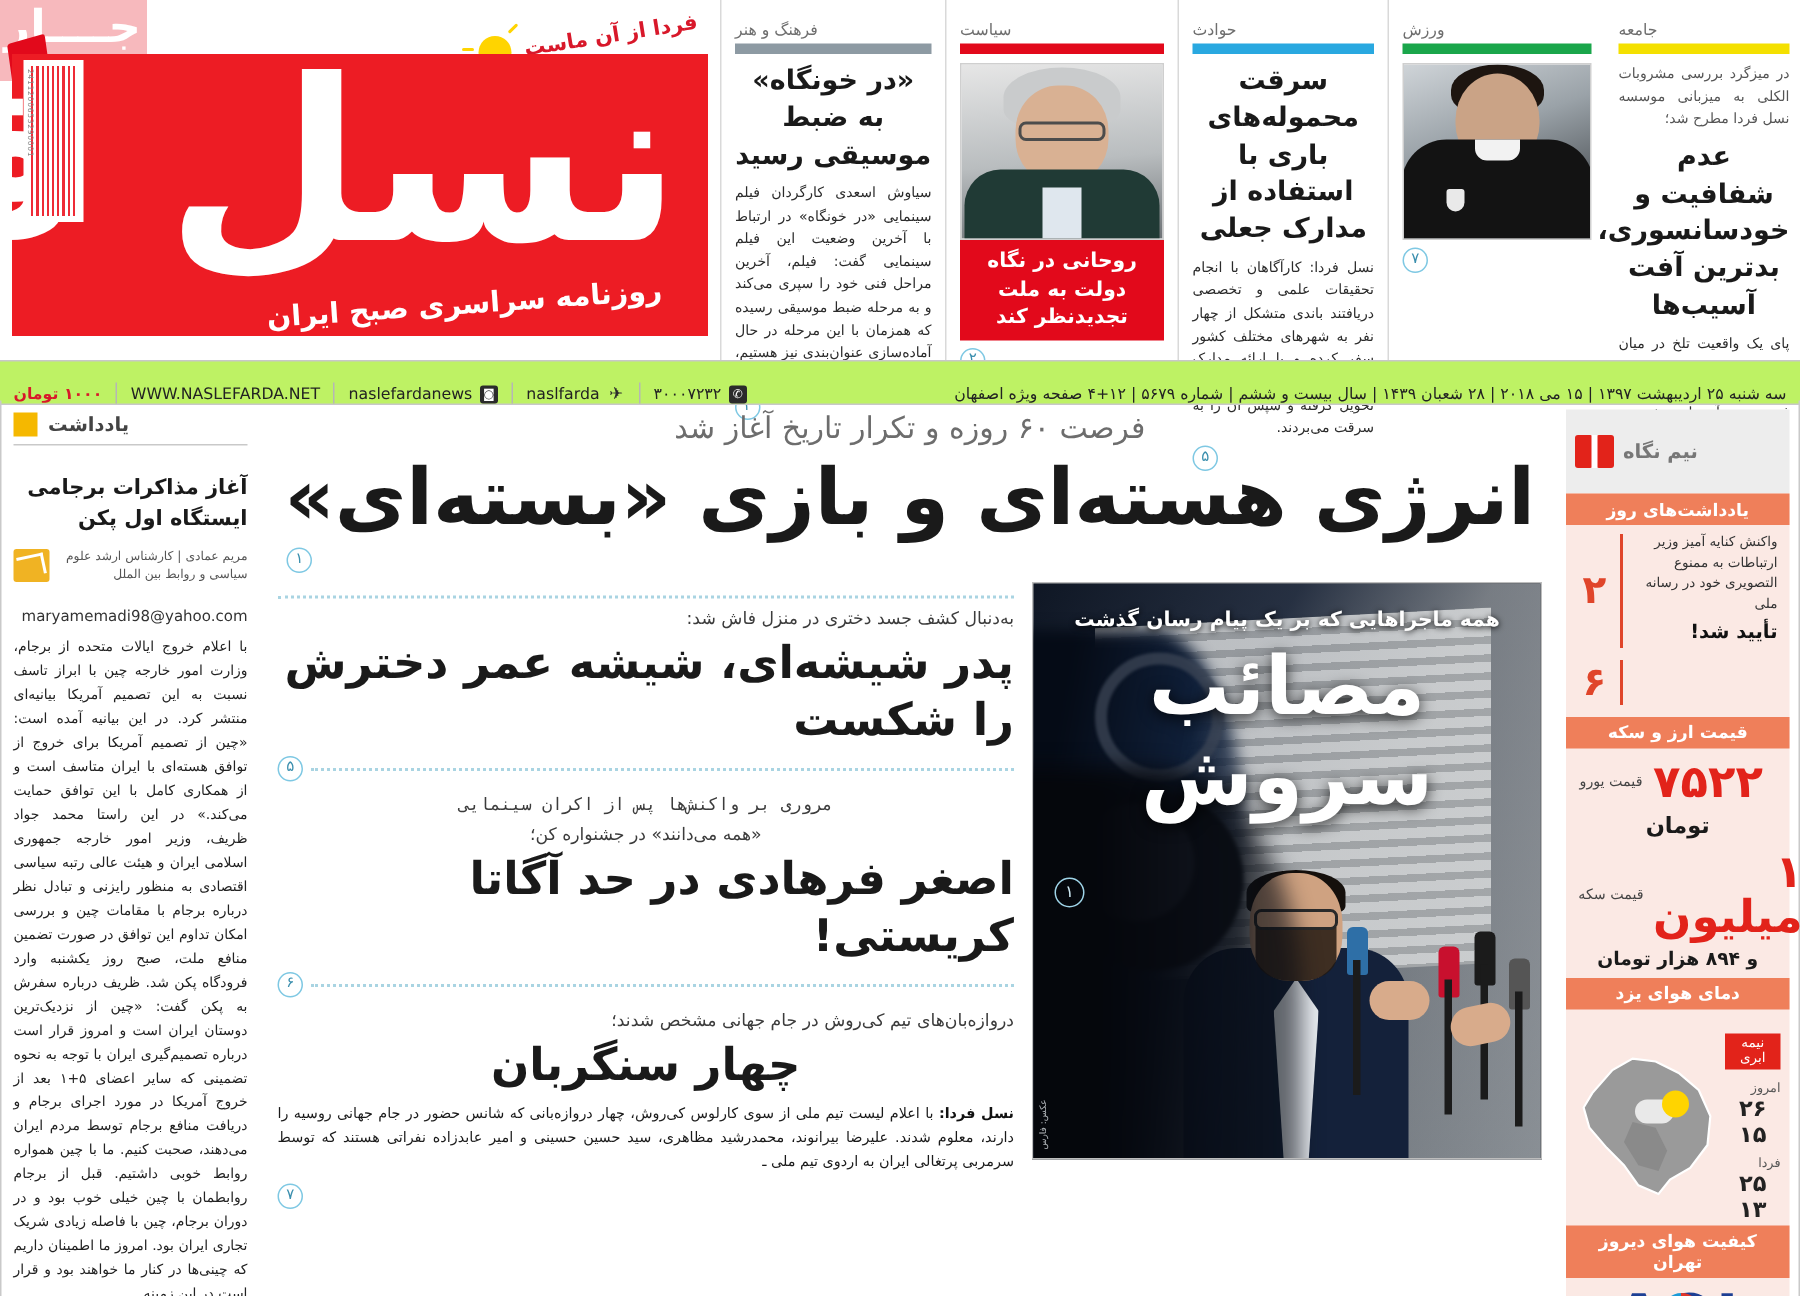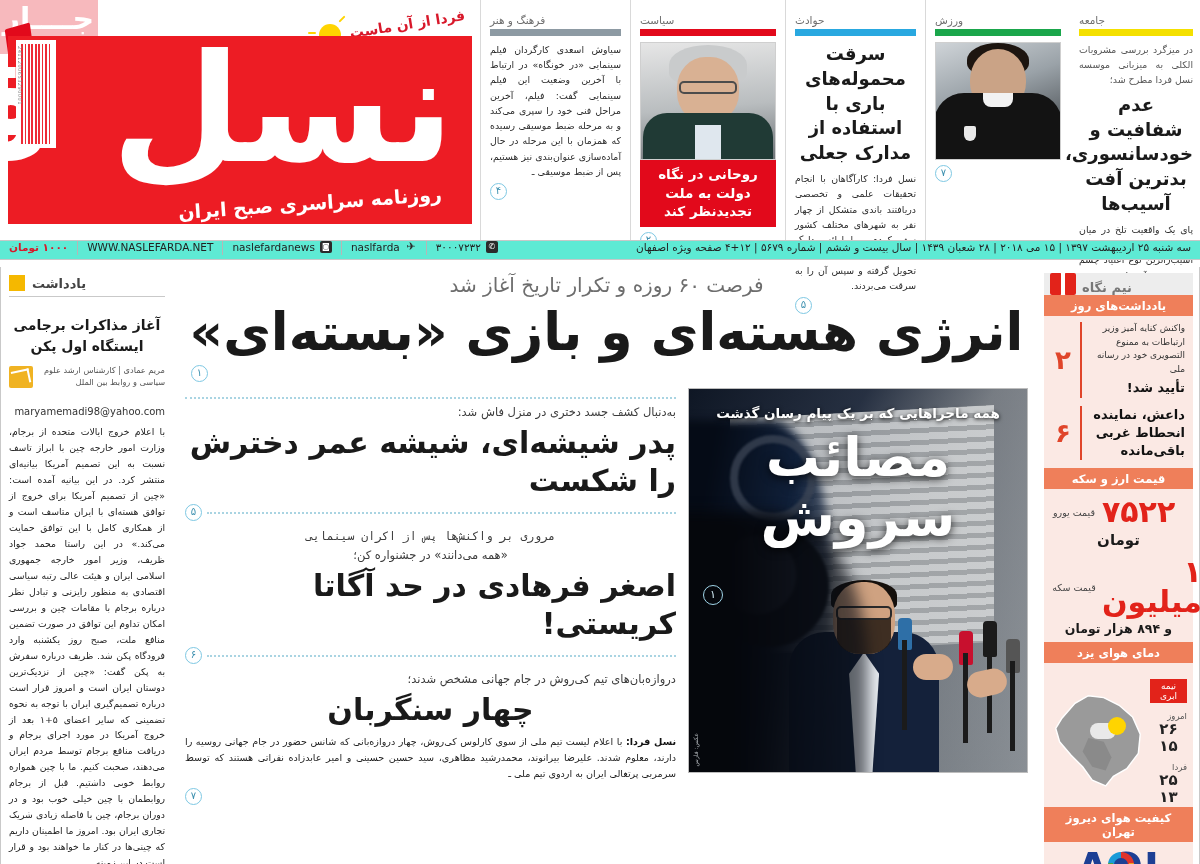--- a/index.html
+++ b/index.html
@@ -163,23 +163,23 @@
     position:absolute; bottom:0; left:50%; transform:translateX(-50%);
     width:130px; height:46px; background:#203a35; border-radius:24px 24px 0 0;
   }
   .ph-politics .p-shirt{
     position:absolute; bottom:0; left:50%; transform:translateX(-50%);
     width:26px; height:34px; background:#dfe7ee;
   }
 
   
   .infobar{
-    position:absolute; top:240px; right:0; left:0; height:20px;
-    background:#5eead4; border-top:1px solid #c8c8c8; border-bottom:1px solid #c8c8c8;
-    display:flex; flex-direction:row-reverse; align-items:flex-start;
+    position:absolute; top:240px; right:0; left:0; height:30px;
+    background:#bef264; border-top:1px solid #c8c8c8; border-bottom:1px solid #c8c8c8;
+    display:flex; flex-direction:row-reverse; align-items:flex-end;
     font-size:10.5px; color:#222;
   }
   .infobar .seg{ padding:0 9px; white-space:nowrap; display:flex; align-items:center; gap:5px;}
   .infobar .divider{ width:1px; height:14px; background:#b6b6b6; }
   .infobar .grow{ flex:1; }
   .infobar .price{ color:#d8182a; font-weight:bold; }
   .mini-ico{
     width:12px; height:12px; display:inline-block; background:#333; color:#fff;
     font-size:8px; line-height:12px; text-align:center; border-radius:2px;
   }
@@ -197,21 +197,21 @@
   .col-note{
     width:175px; flex:none; padding:8px 10px 0 8px; border-left:1px solid #c9c9c9;
   }
   .note-head{
     display:flex; flex-direction:row-reverse; align-items:center; gap:7px;
     padding-bottom:5px; border-bottom:1.5px solid #c9c9c9; margin-bottom:18px;
   }
   .note-head .sq{ width:16px; height:16px; background:#f5b800; }
   .note-head .lbl{ font-size:13px; color:#444; font-weight:bold; }
   .note-title{
-    font-size:14px; font-weight:bold; text-align:center; line-height:1.5;
+    font-size:14px; font-weight:bold; line-height:1.5;
     margin-bottom:8px;
   }
   .note-author{
     display:flex; flex-direction:row-reverse; gap:5px; align-items:center;
     margin-bottom:17px;
   }
   .note-author .sig{
     width:24px; height:22px; flex:none; background:#f0b323; border-radius:2px;
     position:relative;
   }
@@ -339,22 +339,22 @@
   .mp-credit{
     position:absolute; left:3px; bottom:6px; font-size:6px; color:#cfd4d8;
     writing-mode:vertical-rl; transform:rotate(180deg); opacity:.85;
   }
 
   
   .col-side{
     width:162px; flex:none; border-right:1px solid #c9c9c9; padding:6px 6px 0 6px;
   }
   .side-head{
-    display:flex; flex-direction:row-reverse; align-items:flex-end; gap:6px;
-    background:#ededed; padding:0 6px; margin-bottom:0;
+    display:flex; flex-direction:row-reverse; align-items:center; gap:6px;
+    background:#ededed; padding:17px 6px; margin-bottom:0;
   }
   .book-ico{ width:26px; height:22px; position:relative; flex:none; }
   .book-ico .l,.book-ico .r{
     position:absolute; top:0; width:12px; height:22px; background:#e2231a; border-radius:2px;
   }
   .book-ico .l{ left:0; } .book-ico .r{ right:0; }
   .book-ico .mid{ position:absolute; left:11px; top:0; width:4px; height:22px; background:#fff; }
   .side-head .t{ font-size:13px; font-weight:bold; color:#777; }
   .side-block{ background:#fbe9e4; padding:0 0 8px; }
   .side-bar{
@@ -436,20 +436,21 @@
         <div class="barcode">
           <div class="bars"></div>
           <div class="bnum">2411200653290001</div>
         </div>
       </div>
     </div>
 
     <div class="teaser t-culture">
       <div class="kicker-cat">فرهنگ و هنر</div>
       <div class="cat-rule gray"></div>
+      <div class="t-title">«در خونگاه» به ضبط موسیقی رسید</div>
       <div class="t-body">سیاوش اسعدی کارگردان فیلم سینمایی «در خونگاه» در ارتباط با آخرین وضعیت این فیلم سینمایی گفت: فیلم، آخرین مراحل فنی خود را سپری می‌کند و به مرحله ضبط موسیقی رسیده که همزمان با این مرحله در حال آماده‌سازی عنوان‌بندی نیز هستیم، پس از ضبط موسیقی ـ</div>
       <div style="text-align:left;margin-top:2px;">
         <span class="pagebadge">۴</span>
       </div>
     </div>
 
     <div class="teaser t-politics">
       <div class="kicker-cat">سیاست</div>
       <div class="cat-rule red"></div>
       <div class="t-photo ph-politics">
@@ -637,21 +638,20 @@
           <span class="sep"></span>
           <span class="tx">
             <span>واکنش کنایه آمیز وزیر ارتباطات به ممنوع التصویری خود در رسانه ملی</span>
             <span class="bold">تأیید شد!</span>
           </span>
         </div>
 
         <div class="note-item plain">
           <span class="num">۶</span>
           <span class="sep"></span>
-          <span class="tx">داعش، نماینده انحطاط غربی باقی‌مانده</span>
         </div>
 
         <div class="side-bar">قیمت ارز و سکه</div>
 
         <div class="rate-row">
           <span class="lbl">قیمت یورو</span>
           <span class="val">۷۵۲۲</span>
         </div>
         <div class="rate-unit">تومان</div>
 

